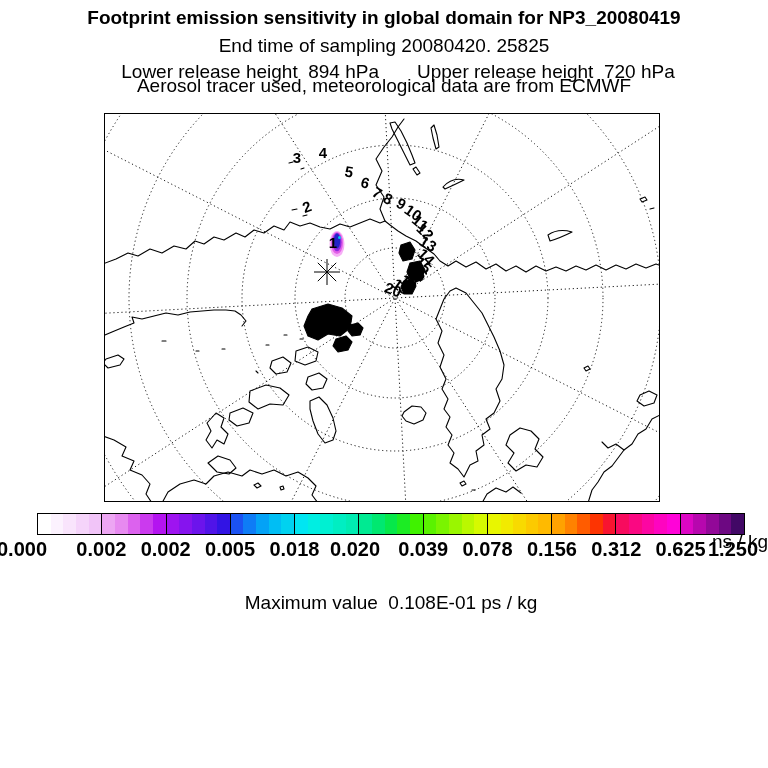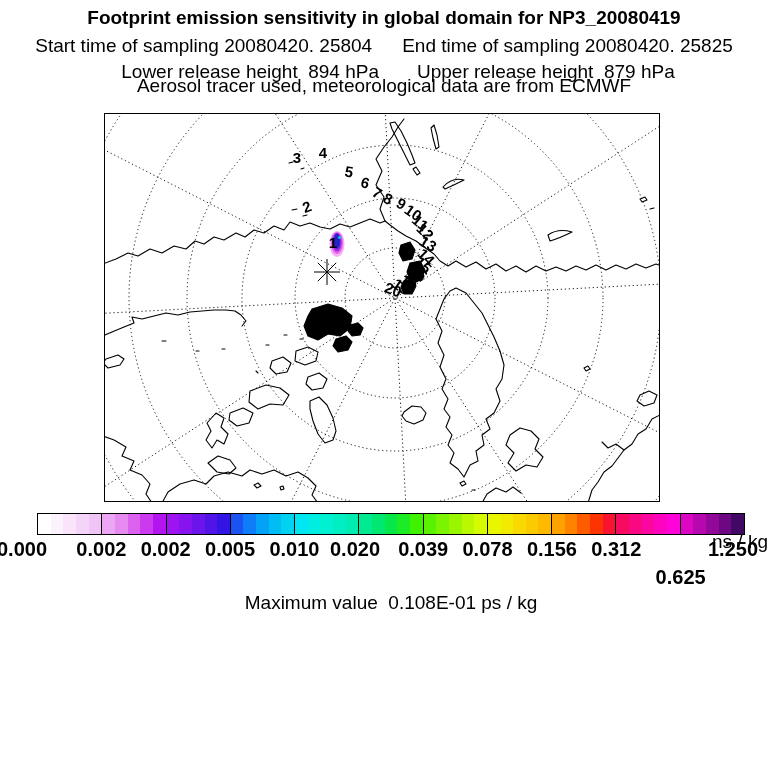--- a/index.html
+++ b/index.html
@@ -35,24 +35,24 @@
   .units-line{top:531px;font-size:19px;text-align:right;}
   .max-line{top:592px;font-size:19px;margin-left:7px;}
 
   .traj{font:700 15px "Liberation Sans","DejaVu Sans",sans-serif;fill:#000;}
 </style>
 </head>
 <body>
 
 <div class="hline title">Footprint emission sensitivity in global domain for NP3_20080419</div>
 <div class="hline sub row2">
-  <span>Start time of sampling 20080420. 25804</span><span>End time of sampling 20080420. 25825</span>
+  <span>End time of sampling 20080420. 25825</span>
 </div>
 <div class="hline sub row3">
-  <span>Lower release height  894 hPa</span><span>Upper release height  879 hPa</span>
+  <span>Lower release height  894 hPa</span><span>Upper release height  720 hPa</span>
 </div>
 <div class="hline sub row4">Aerosol tracer used, meteorological data are from ECMWF</div>
 
 <div id="map-frame">
   <svg width="556" height="389" viewBox="0 0 556 389">
 
     <g id="graticule" stroke="#000" fill="none" stroke-width="0.9" stroke-dasharray="1.2 2.8">
         <circle cx="291" cy="185" r="50"></circle>
         <circle cx="291" cy="185" r="100"></circle>
         <circle cx="291" cy="185" r="153"></circle>
@@ -238,23 +238,23 @@
       <div class="cb-stripe" style="background: rgb(146, 8, 152);"></div>
       <div class="cb-stripe" style="background: rgb(109, 8, 130);"></div>
       <div class="cb-stripe" style="background: rgb(66, 8, 102);"></div>
     </div>
   </div>
 <div id="cb-ticks">
     <div class="cb-tick" style="left: 22px;">0.000</div>
     <div class="cb-tick" style="left: 101.364px;">0.002</div>
     <div class="cb-tick" style="left: 165.727px;">0.002</div>
     <div class="cb-tick" style="left: 230.091px;">0.005</div>
-    <div class="cb-tick" style="left: 294.455px;">0.010</div>
+    <div class="cb-tick" style="left: 294.455px;">0.018</div>
     <div class="cb-tick" style="left: 355px;">0.020</div>
     <div class="cb-tick" style="left: 423.182px;">0.039</div>
     <div class="cb-tick" style="left: 487.545px;">0.078</div>
     <div class="cb-tick" style="left: 551.909px;">0.156</div>
     <div class="cb-tick" style="left: 616.273px;">0.312</div>
-    <div class="cb-tick" style="left: 680.636px; margin-top: 28px;">0.625</div>
+    <div class="cb-tick" style="left: 680.636px;">0.625</div>
     <div class="cb-tick" style="left: 733px;">1.250</div>
   </div>
 <div class="hline units-line">ns / kg</div>
 <div class="hline max-line">Maximum value  0.108E-01 ps / kg</div>
 
 </body></html>

